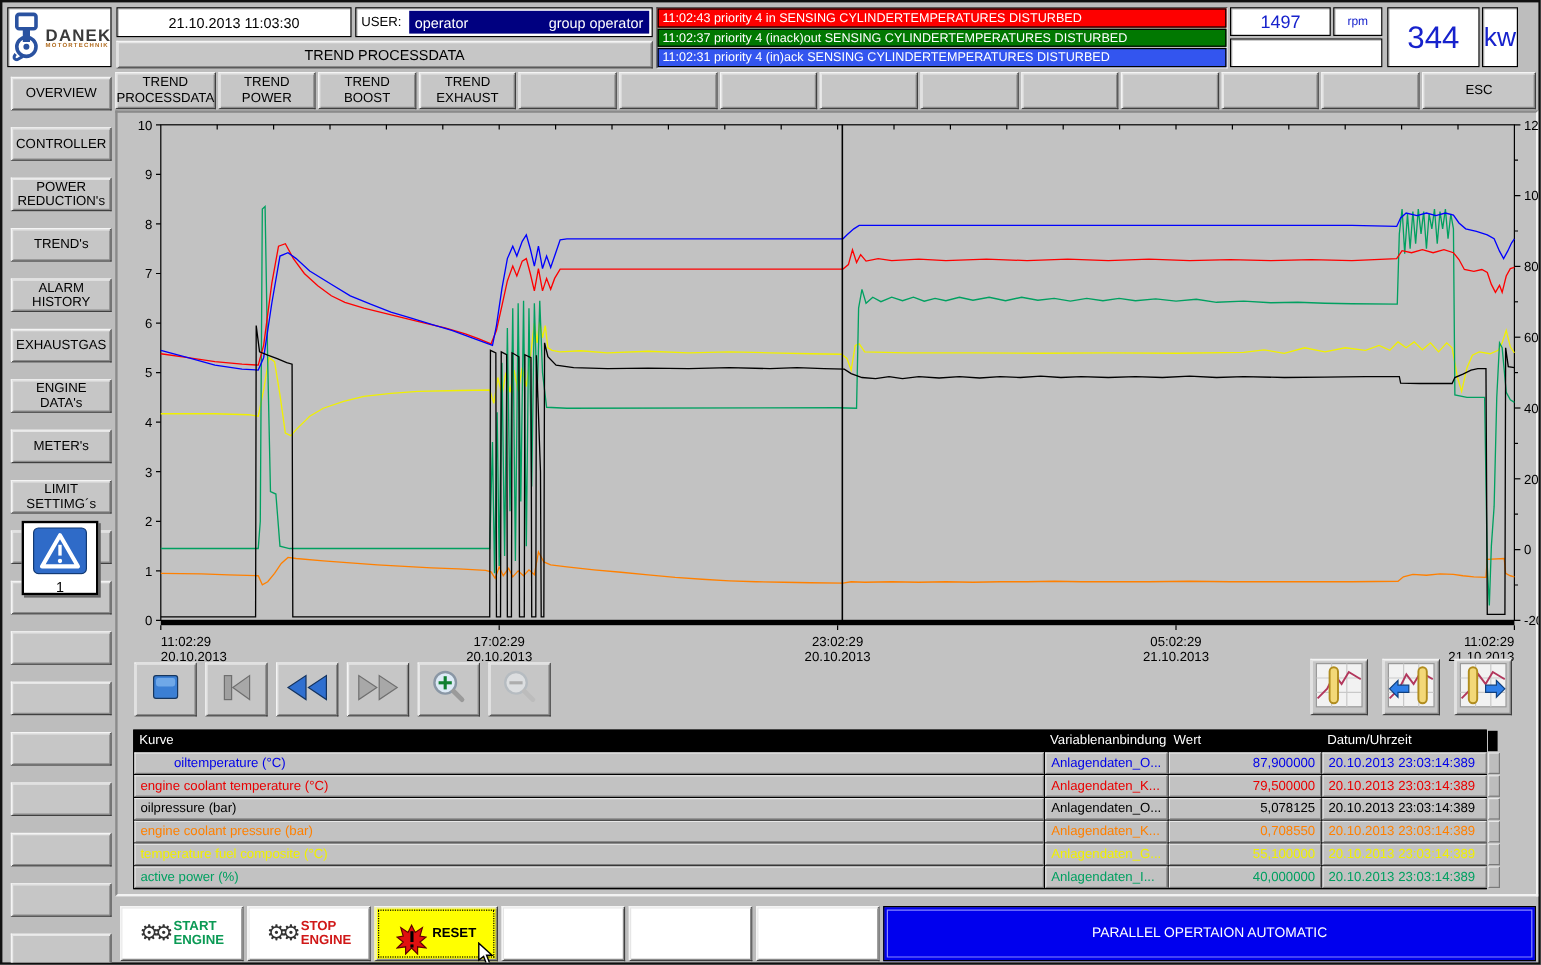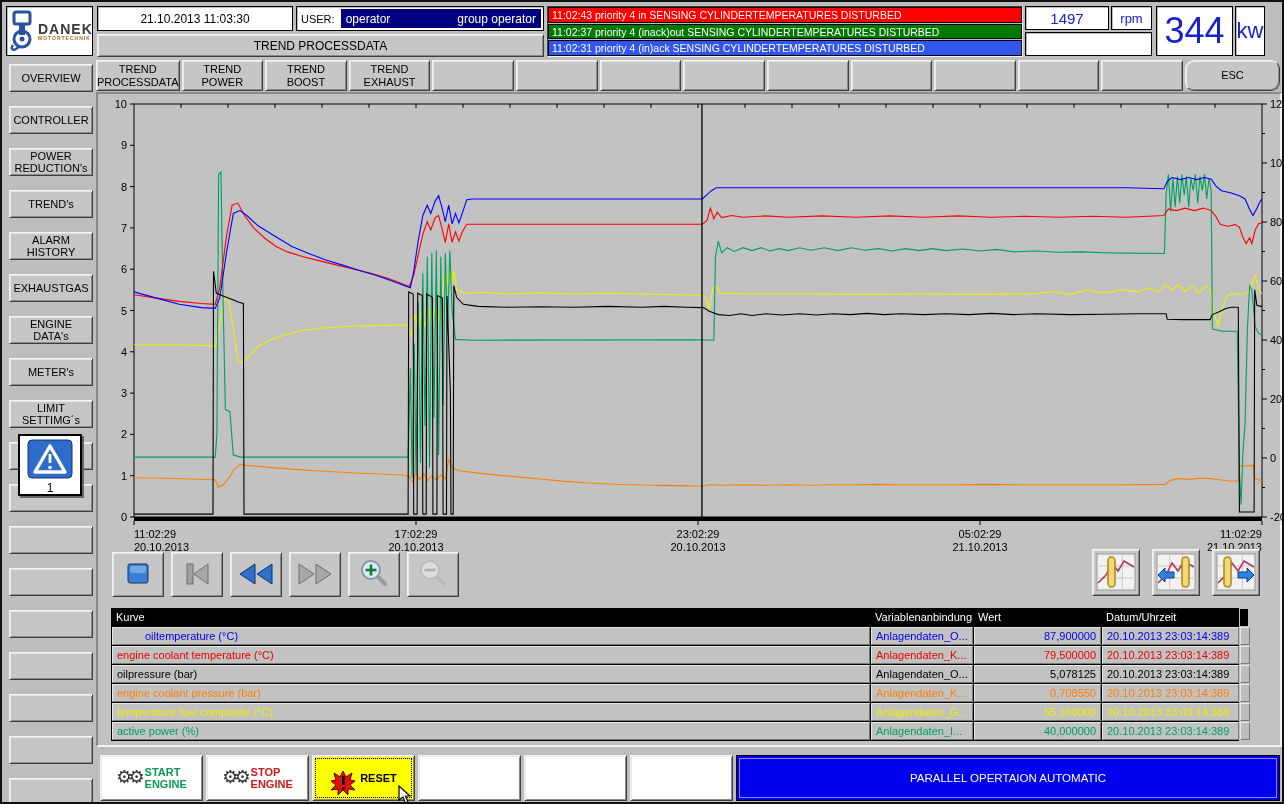--- a/index.html
+++ b/index.html
@@ -42,28 +42,28 @@
     display:flex; flex-direction:column; gap:1px; background:#bdbdbd; }
   .alarm-line { flex:1; color:#fff; font-size:10.5px; display:flex; align-items:center;
     padding-left:3px; border:1px solid #000; white-space:nowrap; overflow:hidden; }
   #rpm-value-box { left:1021px; top:2px; width:84px; height:24px; }
   #rpm-unit-box  { left:1107px; top:2px; width:41px; height:24px; }
   #rpm-empty-box { left:1021px; top:28px; width:127px; height:24px; }
   #kw-value-box  { left:1152px; top:2px; width:77px; height:50px; }
   #kw-unit-box   { left:1231px; top:2px; width:30px; height:50px; }
   .meter { display:flex; align-items:center; justify-content:center; color:#1722cc; }
   #rpm-value-box { font-size:15px; }
-  #rpm-unit-box { font-size:13px; }
-  #kw-value-box { font-size:36px; }
+  #rpm-unit-box { font-size:10px; }
+  #kw-value-box { font-size:26px; }
   #kw-unit-box  { font-size:22px; }
   
   #tabs-row { position:absolute; left:94px; top:58px; width:1184px; height:31px; display:flex; gap:2px; }
   .tab-btn { flex:1; display:flex; align-items:center; justify-content:center; text-align:center;
     font-size:11px; white-space:pre-line; line-height:1.15; cursor:pointer; }
-  .tab-esc { flex:0 0 95px;border-radius:9px; }
+  .tab-esc { flex:0 0 95px; }
   
   #sidebar { position:absolute; left:2px; top:58px; width:92px; height:744px; padding:4px 3px 0 5px;
     display:flex; flex-direction:column; gap:14px; }
   .sbtn { height:28px; flex:0 0 28px; display:flex; align-items:center; justify-content:center;
     text-align:center; font-size:11px; line-height:1.1; white-space:pre-line; cursor:pointer; }
   #system-btn { flex:0 0 24px; height:24px; background:#fff; display:flex; align-items:center;
     justify-content:center; gap:2px; font-size:11px; }
   #system-btn .gear { font-size:15px; color:#8a8a8a; line-height:1; }
   #home-btn { flex:0 0 62px; height:62px; display:flex; align-items:center; justify-content:center; }
   #alarm-btn { position:absolute; left:14px; top:374px; width:64px; height:62px; background:#fff;

